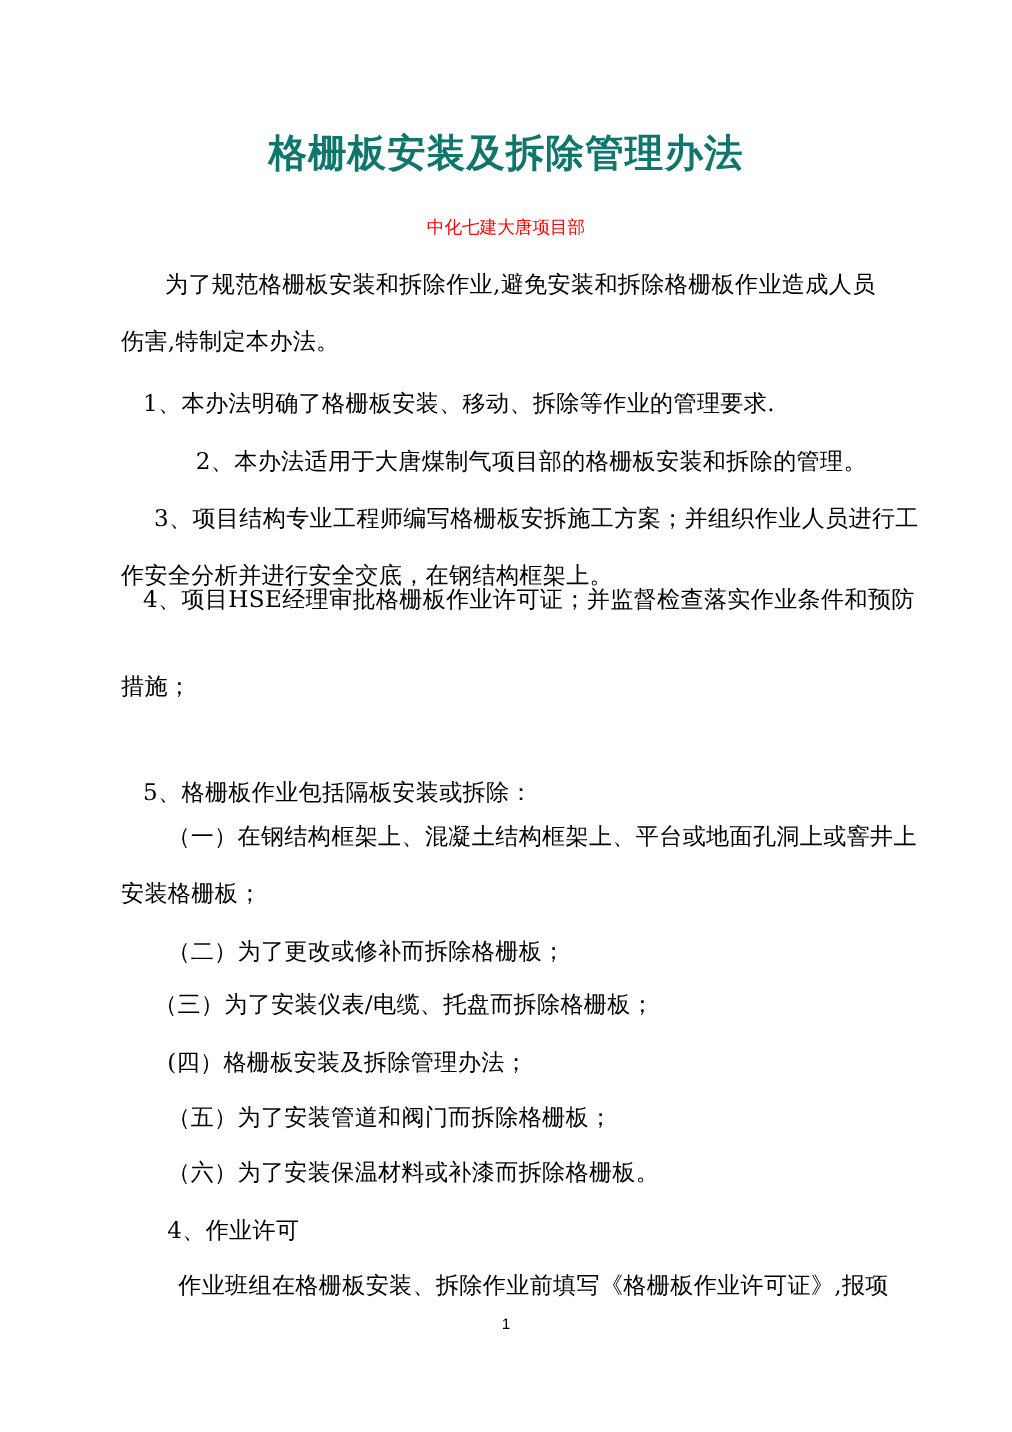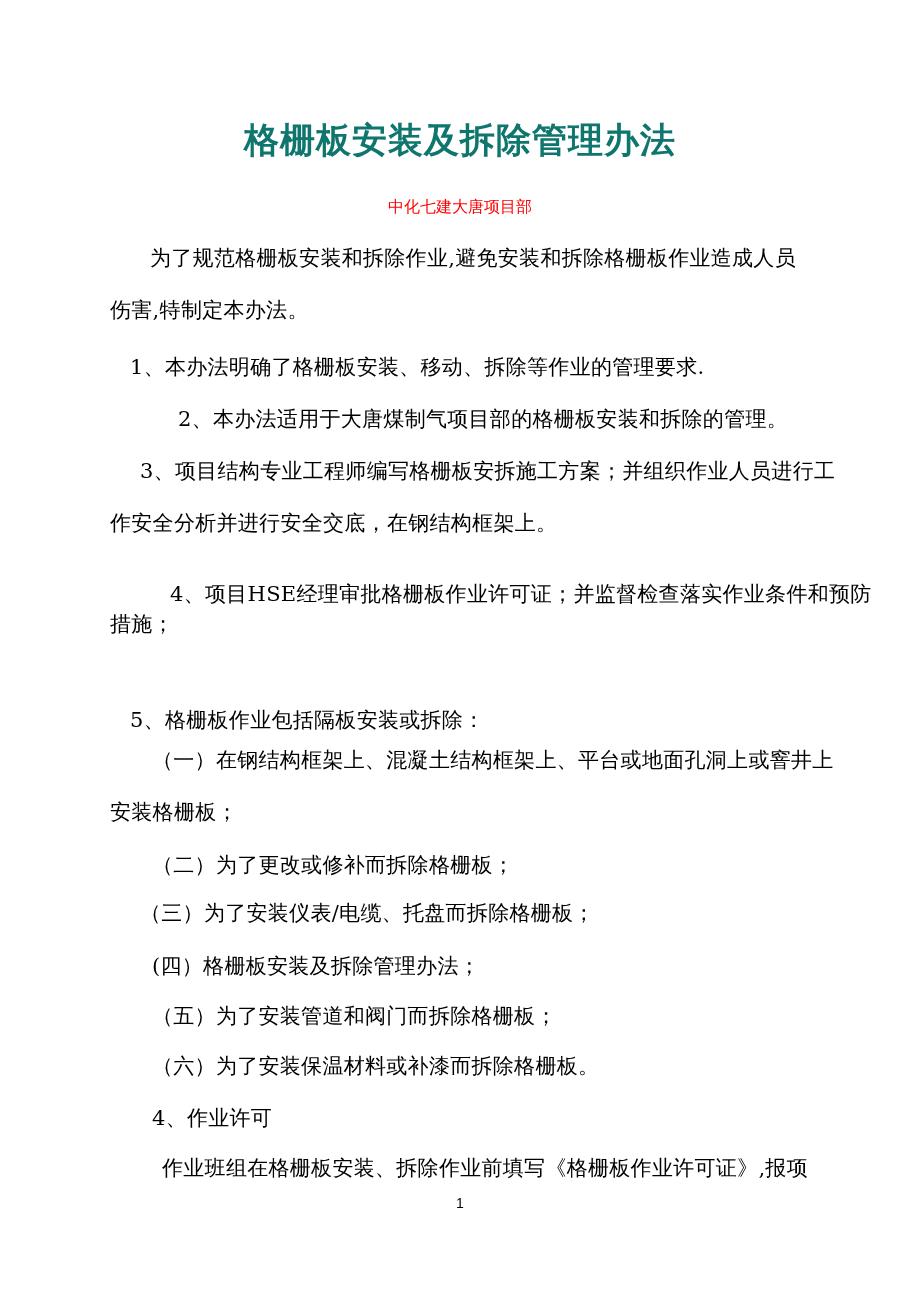--- a/index.html
+++ b/index.html
@@ -19,21 +19,21 @@
 <div>
   <div class="title">格栅板安装及拆除管理办法</div>
   <div class="subtitle">中化七建大唐项目部</div>
 
   <div class="line" style="left:150px; top:243px;">为了规范格栅板安装和拆除作业,避免安装和拆除格栅板作业造成人员</div>
   <div class="line" style="left:110px; top:295px;">伤害,特制定本办法。</div>
   <div class="line" style="left:130px; top:352px;">1、本办法明确了格栅板安装、移动、拆除等作业的管理要求.</div>
   <div class="line" style="left:130px; top:404px;margin-left:48px;">2、本办法适用于大唐煤制气项目部的格栅板安装和拆除的管理。</div>
   <div class="line" style="left:130px; top:456px;margin-left:10px;">3、项目结构专业工程师编写格栅板安拆施工方案；并组织作业人员进行工</div>
   <div class="line" style="left:110px; top:508px;">作安全分析并进行安全交底，在钢结构框架上。</div>
-  <div class="line" style="left:130px; top:579px;margin-left:40px;">4、项目HSE经理审批格栅板作业许可证；并监督检查落实作业条件和预防</div>
+  <div class="line" style="left:130px; top:530px;">4、项目HSE经理审批格栅板作业许可证；并监督检查落实作业条件和预防</div>
   <div class="line" style="left:110px; top:609px;">措施；</div>
   <div class="line" style="left:130px; top:705px;">5、格栅板作业包括隔板安装或拆除：</div>
   <div class="line" style="left:152px; top:745px;">（一）在钢结构框架上、混凝土结构框架上、平台或地面孔洞上或窨井上</div>
   <div class="line" style="left:110px; top:797px;">安装格栅板；</div>
   <div class="line" style="left:152px; top:850px;text-align:right;">（二）为了更改或修补而拆除格栅板；</div>
   <div class="line" style="left:140px; top:898px;text-align:center;">（三）为了安装仪表/电缆、托盘而拆除格栅板；</div>
   <div class="line" style="left:152px; top:951px;">(四）格栅板安装及拆除管理办法；</div>
   <div class="line" style="left:152px; top:1001px;">（五）为了安装管道和阀门而拆除格栅板；</div>
   <div class="line" style="left:152px; top:1051px;">（六）为了安装保温材料或补漆而拆除格栅板。</div>
   <div class="line" style="left:152px; top:1103px;">4、作业许可</div>

